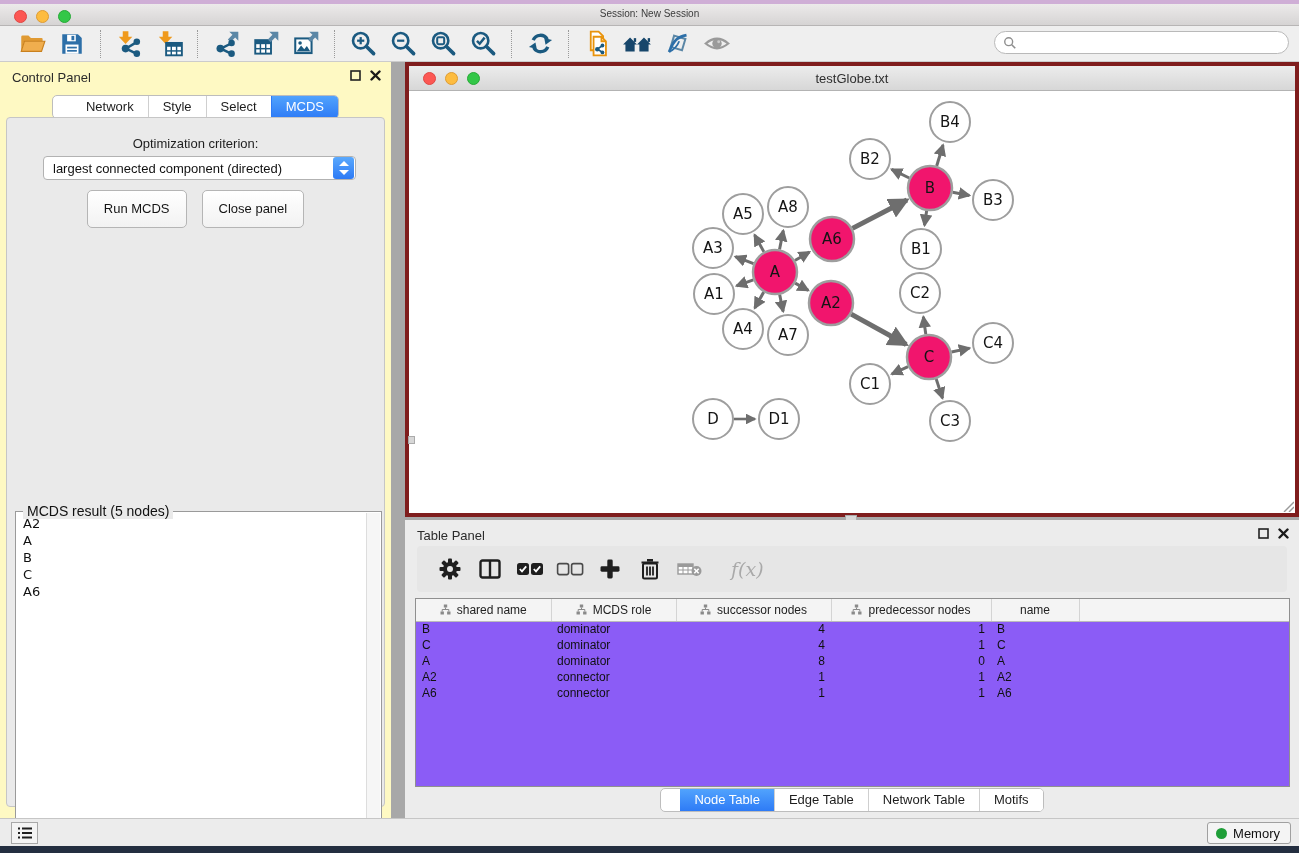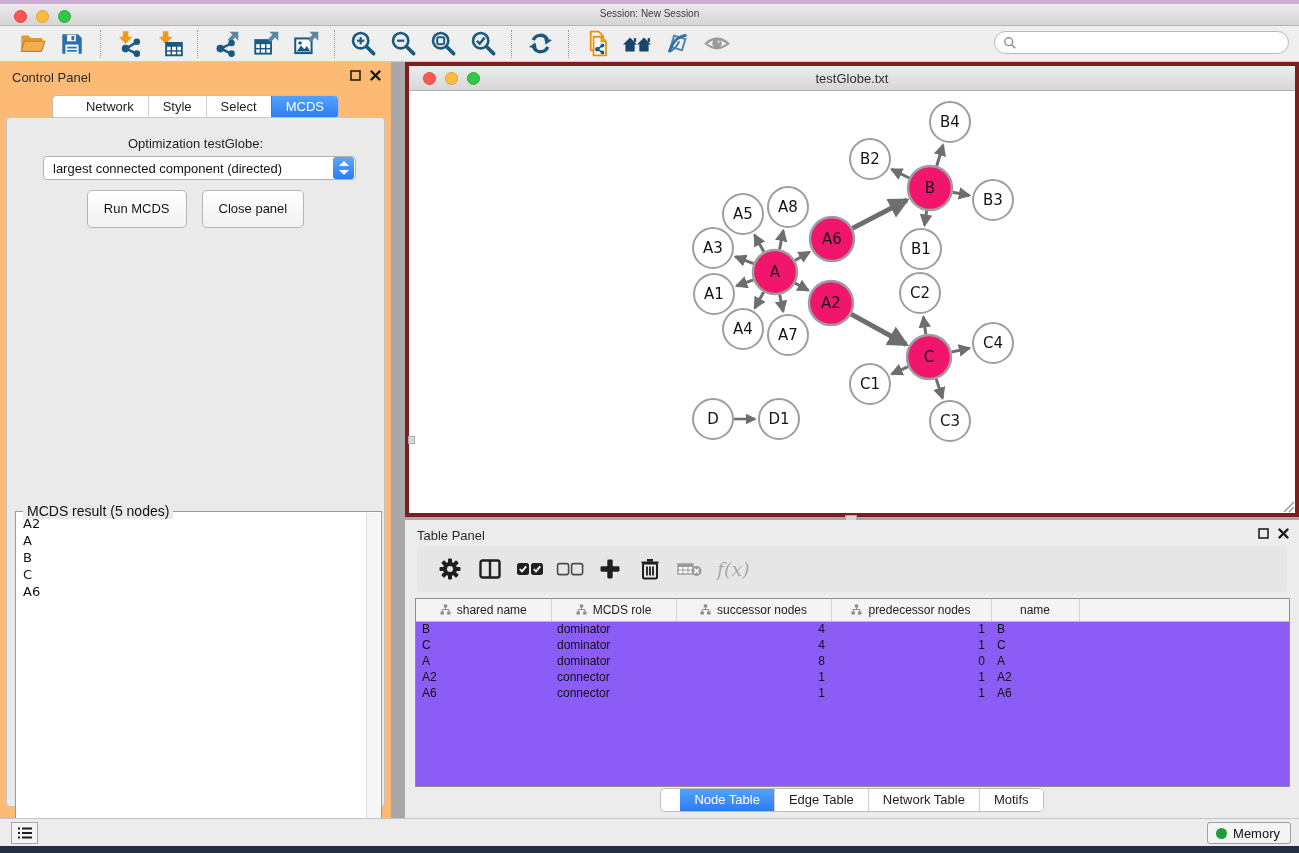--- a/index.html
+++ b/index.html
@@ -23,21 +23,21 @@
     display:flex; align-items:center; padding-left:12px; }
   .tbtn { width:30px; height:30px; display:flex; align-items:center; justify-content:center; margin:0 5px; }
   .tsep { width:1px; height:28px; border-left:1px dotted #9a9a9a; margin:0 8px; }
   .searchbox { position:absolute; right:10px; top:5px; width:295px; height:23px;
     background:#ffffff; border:1px solid #b9b9b9; border-radius:12px;
     display:flex; align-items:center; padding-left:8px; }
   .searchbox input { border:none; outline:none; flex:1; height:18px; font-size:12px;
     background:transparent; font-family:"Liberation Sans", sans-serif; }
 
   
-  .control-panel { position:absolute; left:0; top:62px; width:391px; height:756px; background:#fdba74; }
+  .control-panel { position:absolute; left:0; top:62px; width:391px; height:756px; background:#fef9c3; }
   .cp-header { position:relative; height:30px; }
   .cp-header .cp-title { position:absolute; left:12px; top:8px; font-size:13px; color:#2b2b2b; }
   .panel-ctrls { position:absolute; right:10px; top:8px; display:flex; gap:9px; align-items:center; }
   .tabs-row { position:absolute; top:33px; left:0; width:100%; display:flex; justify-content:center; }
   .tabgroup { display:flex; border:1px solid #bdbdbd; border-radius:5px; overflow:hidden; background:#ffffff;padding-left:19px; }
   .tabgroup .tab { padding:3px 14px; font-size:13px; color:#1d1d1d; background:#fff;
     border-left:1px solid #cfcfcf; line-height:16px; }
   .tabgroup .tab:first-child { border-left:none; }
   .tabgroup .tab.sel { background:linear-gradient(#51a3fd,#2e7bf6); color:#fff; border-left-color:#2e7bf6; }
   .cp-body { position:absolute; left:6px; top:55px; width:379px; height:690px;
@@ -79,21 +79,21 @@
   .gripper { position:absolute; background:#d7d7d7; border:1px solid #ababab; }
 
   .h-divider { position:absolute; left:405px; top:517px; width:894px; height:3px; background:#a8a8a8; }
 
   
   .table-panel { position:absolute; left:405px; top:520px; width:894px; height:298px; background:#ececec; }
   .tp-title { position:absolute; left:12px; top:8px; font-size:13px; color:#2b2b2b; }
   .tp-toolbar { position:absolute; left:12px; top:26px; width:870px; height:46px;
     background:#e6e6e6; border-radius:4px; display:flex; align-items:center; padding-left:16px; }
   .tp-btn { width:34px; height:34px; display:flex; align-items:center; justify-content:center; margin-right:6px; }
-  .fx { font-family:"DejaVu Serif", serif; font-style:italic; font-size:19px; color:#a9a9a9; margin-left:4px; }
+  .fx { font-family:"DejaVu Serif", serif; font-style:italic; font-size:19px; color:#a9a9a9; margin-left:18px; }
   .tbl-wrap { position:absolute; left:10px; top:78px; width:875px; height:189px;
     background:#8b5cf6; border:1px solid #8f8f8f; overflow:hidden; }
   table.grid { border-collapse:collapse; width:100%; table-layout:fixed; }
   table.grid th { height:22px; background:#f4f4f4; border-bottom:1px solid #bbbbbb;
     border-right:1px solid #d4d4d4; font-weight:normal; font-size:12px; color:#222; }
   table.grid th .th-inner { display:flex; align-items:center; justify-content:center; gap:6px; }
   table.grid th:last-child { border-right:none; }
   table.grid td { height:16px; font-size:12px; color:#111; padding:0 6px; white-space:nowrap; overflow:hidden; }
   td.al { text-align:left; padding-left:10px; }
   td.ar { text-align:right; padding-right:14px; }
@@ -305,21 +305,21 @@
     </div>
     <div class="tabs-row">
       <div class="tabgroup" id="cp-tabs">
           <span class="tab">Network</span>
           <span class="tab">Style</span>
           <span class="tab">Select</span>
           <span class="tab sel">MCDS</span>
         </div>
     </div>
     <div class="cp-body">
-      <div class="opt-label">Optimization testGlobe:</div>
+      <div class="opt-label">Optimization criterion:</div>
       <div class="crit-select">
         <span class="val">largest connected component (directed)</span>
         <span class="stepper">
             <span class="up"></span>
             <span class="dn"></span>
           </span>
       </div>
       <div class="cp-buttons">
         <button class="btn">Run MCDS</button>
         <button class="btn">Close panel</button>

